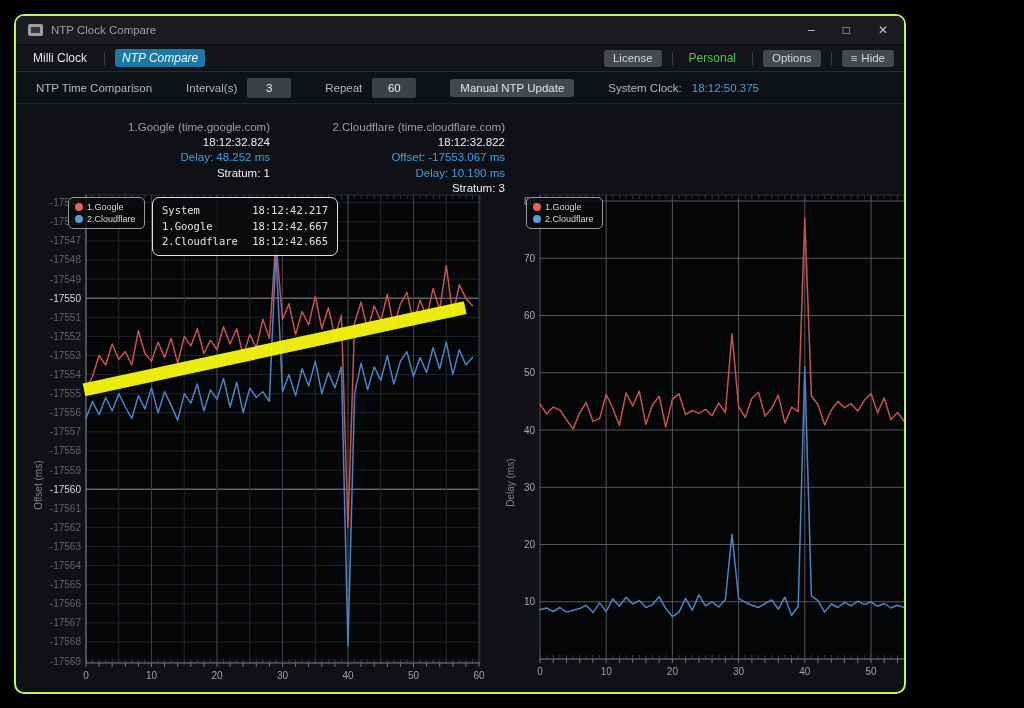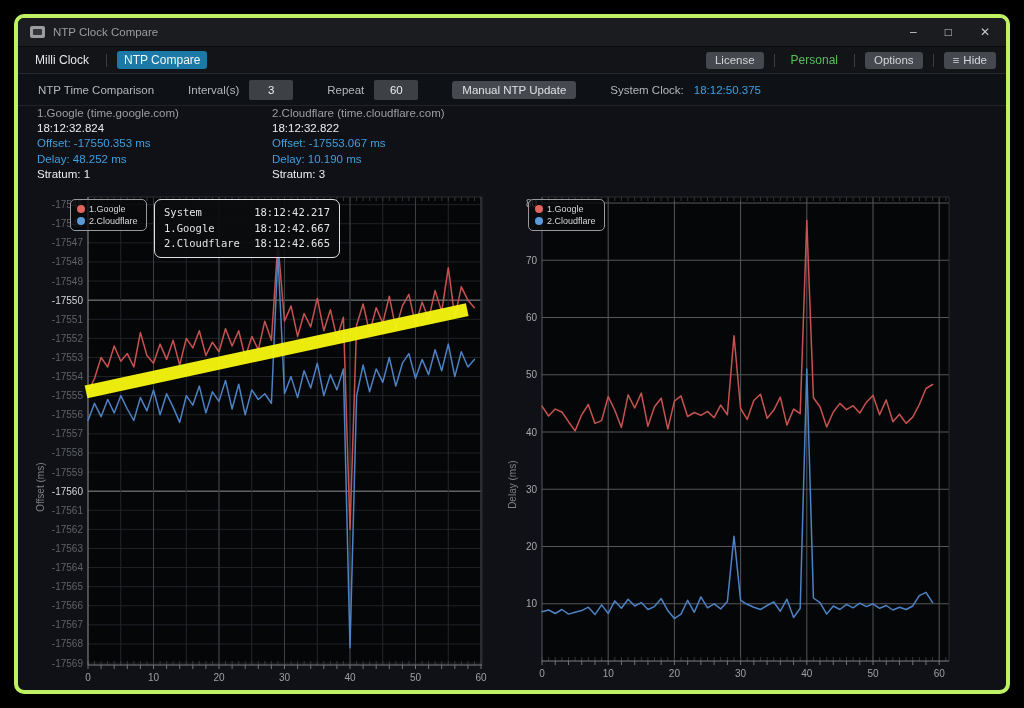--- a/index.html
+++ b/index.html
@@ -1,49 +1,49 @@
 <!DOCTYPE html>
 <html><head>
 <meta charset="utf-8">
 <style>
   html,body{margin:0;padding:0;}
   body{width:1024px;height:708px;background:#000;position:relative;overflow:hidden;
        font-family:"Liberation Sans",sans-serif;-webkit-font-smoothing:antialiased;}
-  .window{position:absolute;left:14px;top:14px;width:996px;height:680px;background:#0f1116;
-          border:4px solid #bef264;border-radius:10px;box-sizing:border-box;overflow:hidden;}
+  .window{position:absolute;left:14px;top:14px;width:892px;height:680px;background:#0f1116;
+          border:2px solid #bef264;border-radius:10px;box-sizing:border-box;overflow:hidden;}
   
   .titlebar{height:28px;background:#1a1c20;display:flex;align-items:center;padding:0 10px 0 12px;
             border-bottom:1px solid #0a0b0d;}
   .appicon{width:15px;height:12px;background:#9a9da1;border-radius:2px;margin-right:8px;position:relative;}
   .appicon::after{content:"";position:absolute;left:3px;top:3px;width:9px;height:6px;background:#34363a;border-radius:1px;}
   .wtitle{color:#9a9da1;font-size:11.5px;flex:1;}
   .wcontrols{display:flex;gap:28px;color:#c6c8cb;font-size:12px;margin-right:6px;}
   .wcontrols span{cursor:default;}
   
   .tabrow{height:26px;background:#121418;display:flex;align-items:center;padding:0 10px;gap:10px;}
   .tab{font-size:12px;color:#e4e6e8;padding:2px 7px;}
-  .tab.active{background:#1b79a7;color:#f2f6f8;border-radius:3px;}
+  .tab.active{background:#1b79a7;color:#f2f6f8;border-radius:3px;font-style:italic;}
   .vsep{width:1px;height:13px;background:#3a3d41;}
   .tabrow .spacer{flex:1;}
   .chipbtn{background:#45484e;color:#d4d6d8;font-size:11.5px;border:none;border-radius:3px;
            padding:2.5px 9px;font-family:inherit;}
   .greenbtn{background:transparent;color:#54c258;font-size:12px;border:none;padding:2px 6px;font-family:inherit;}
   .hamb{display:inline-block;margin-right:4px;}
   
   .controlrow{height:31px;display:flex;align-items:center;padding:0 20px;gap:10px;background:#0e1116;
               border-top:1px solid #27292d;border-bottom:1px solid #202226;}
   .dimlabel{color:#b4b7bb;font-size:11.5px;}
   .valbox{width:40px;height:18px;background:#3d4045;border:none;border-radius:2px;color:#eceef0;
           font-size:11.5px;text-align:center;font-family:inherit;}
   .updbtn{background:#45484e;color:#dfe1e3;border:none;border-radius:3px;padding:3px 10px;
           font-size:11.5px;font-family:inherit;}
   .blueval{color:#3f9fe0;font-size:11.5px;}
   .gap-lg{width:14px;}
   
-  .info{position:absolute;left:19px;top:88px;display:flex;}
+  .info{position:absolute;left:19px;top:104px;display:flex;text-align:right;}
   .srv{width:235px;font-size:11.5px;line-height:15.2px;}
   .srv .name{color:#9b9ea2;}
   .srv .time,.srv .stratum{color:#eceef0;}
   .srv .offset,.srv .delay{color:#3f9fe0;}
   
   .chart{position:absolute;top:176px;}
   #chart-left{left:14px;width:462px;height:502px;}
   #chart-right{left:476px;width:470px;height:502px;}
   .chart svg{position:absolute;left:0;top:0;}
   .legend{position:absolute;border:1px solid #97999c;border-radius:5px;background:rgba(8,10,12,.78);
@@ -97,21 +97,20 @@
     <button class="updbtn">Manual NTP Update</button>
     <span class="gap-lg"></span>
     <span class="dimlabel">System Clock:</span>
     <span class="blueval">18:12:50.375</span>
   </div>
 
   <div class="info">
     <div class="srv">
       <div class="name">1.Google (time.google.com)</div>
       <div class="time">18:12:32.824</div>
-      <div class="offset">Offset: -17550.353 ms</div>
       <div class="delay">Delay: 48.252 ms</div>
       <div class="stratum">Stratum: 1</div>
     </div>
     <div class="srv">
       <div class="name">2.Cloudflare (time.cloudflare.com)</div>
       <div class="time">18:12:32.822</div>
       <div class="offset">Offset: -17553.067 ms</div>
       <div class="delay">Delay: 10.190 ms</div>
       <div class="stratum">Stratum: 3</div>
     </div>

